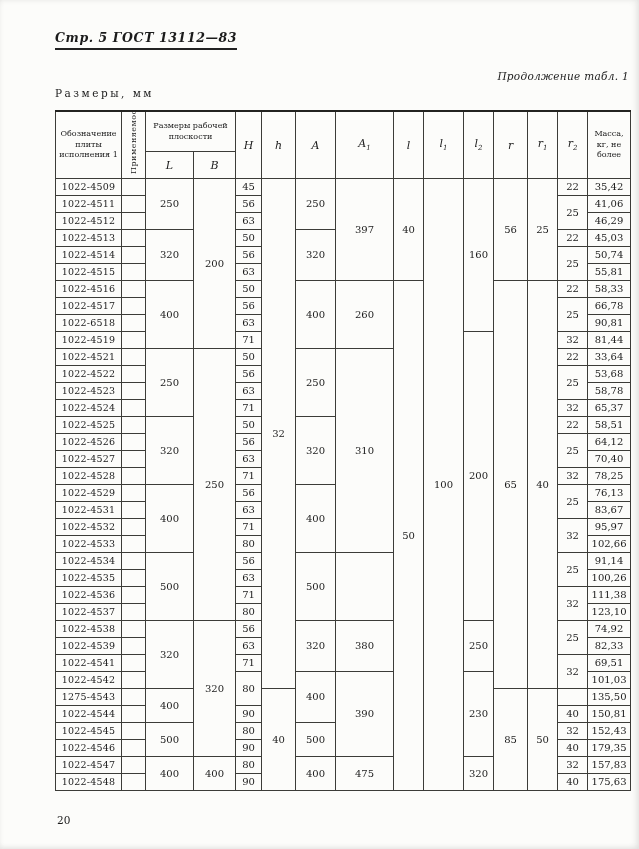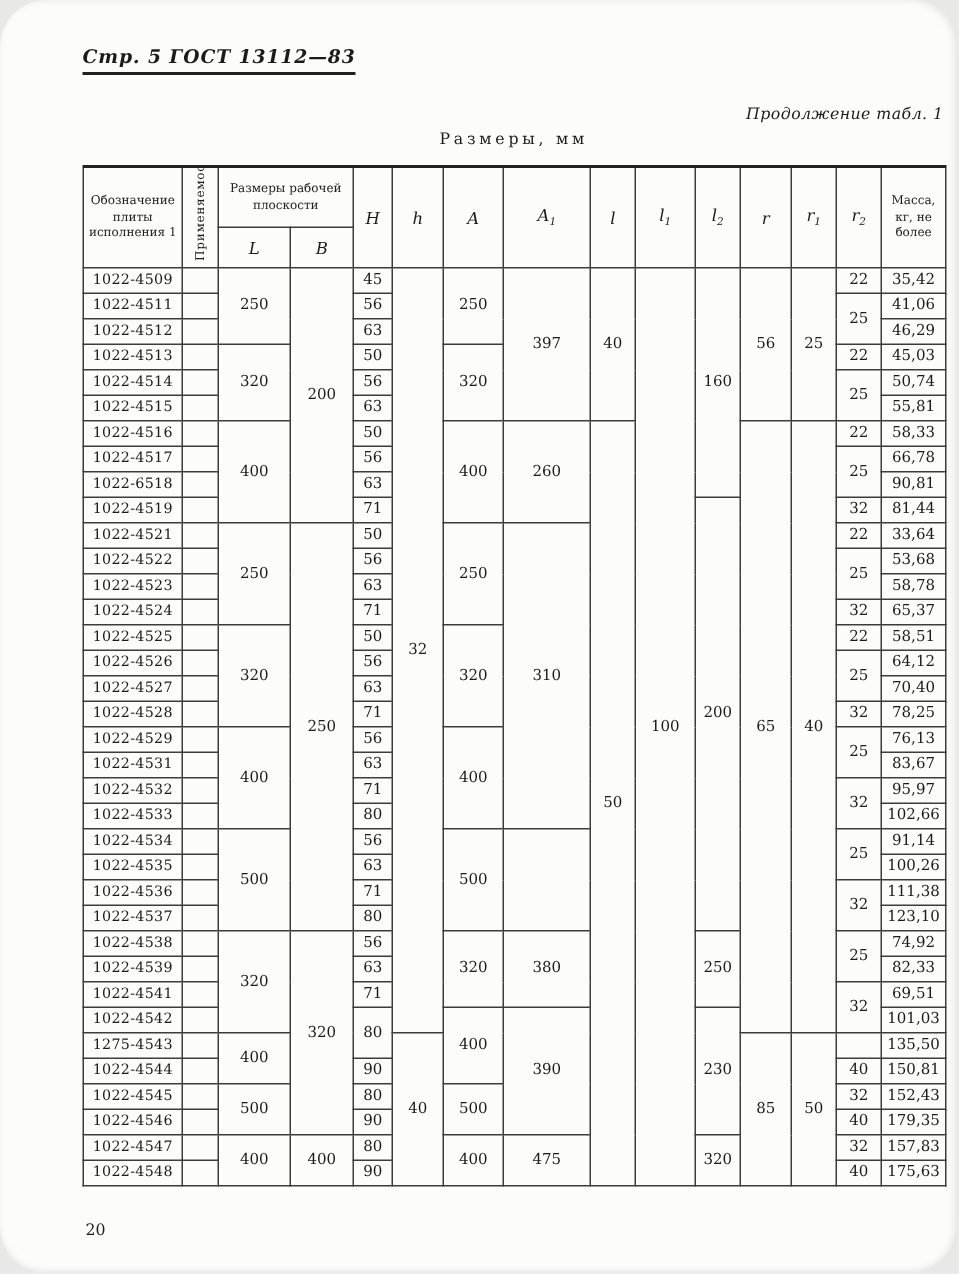--- a/index.html
+++ b/index.html
@@ -1,34 +1,33 @@
 <!DOCTYPE html>
 <html><head>
 <meta charset="utf-8">
 <style>
   html,body { margin:0; padding:0; background:#e8e8e6; }
   .page {
     position:relative; width:639px; height:849px; margin:0 auto;
     background:#fcfcfa; color:#1b1b1b;
     font-family:"DejaVu Serif", serif; overflow:hidden;
     box-shadow: inset -3px 0 6px rgba(0,0,0,0.08), inset 0 -2px 5px rgba(0,0,0,0.05);
-    border-radius: 31px;
   }
   .hdr-left {
     position:absolute; left:55px; top:30px;
     font-size:12.5px; font-weight:bold; font-style:italic; letter-spacing:0.6px;
     border-bottom:2px solid #222; padding-bottom:3px;
   }
   .hdr-right {
     position:absolute; right:10px; top:70px;
     font-style:italic; font-size:10.5px; letter-spacing:0.3px;margin-left:26px;
   }
   .tbl-title {
     position:absolute; left:55px; top:87px; width:575px;
-    text-align:center; font-size:10.5px; letter-spacing:2.5px;
+    text-align:left; font-size:10.5px; letter-spacing:2.5px;
   }
   .pg-num { position:absolute; left:57px; top:814px; font-size:10.5px; }
 
   table.dims {
     position:absolute; left:55px; top:110px; width:575px;
     border-collapse:collapse; table-layout:fixed;
   }
   table.dims th, table.dims td {
     border:1px solid #3c3c38; text-align:center; vertical-align:middle;
     padding:0; overflow:hidden;

